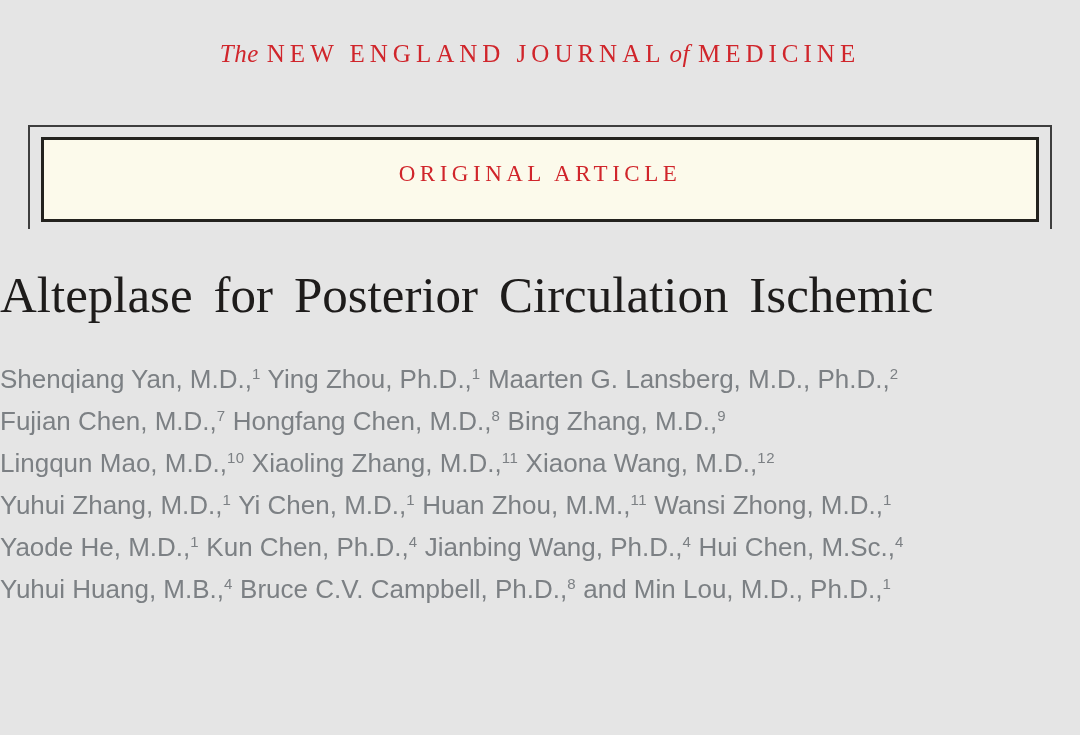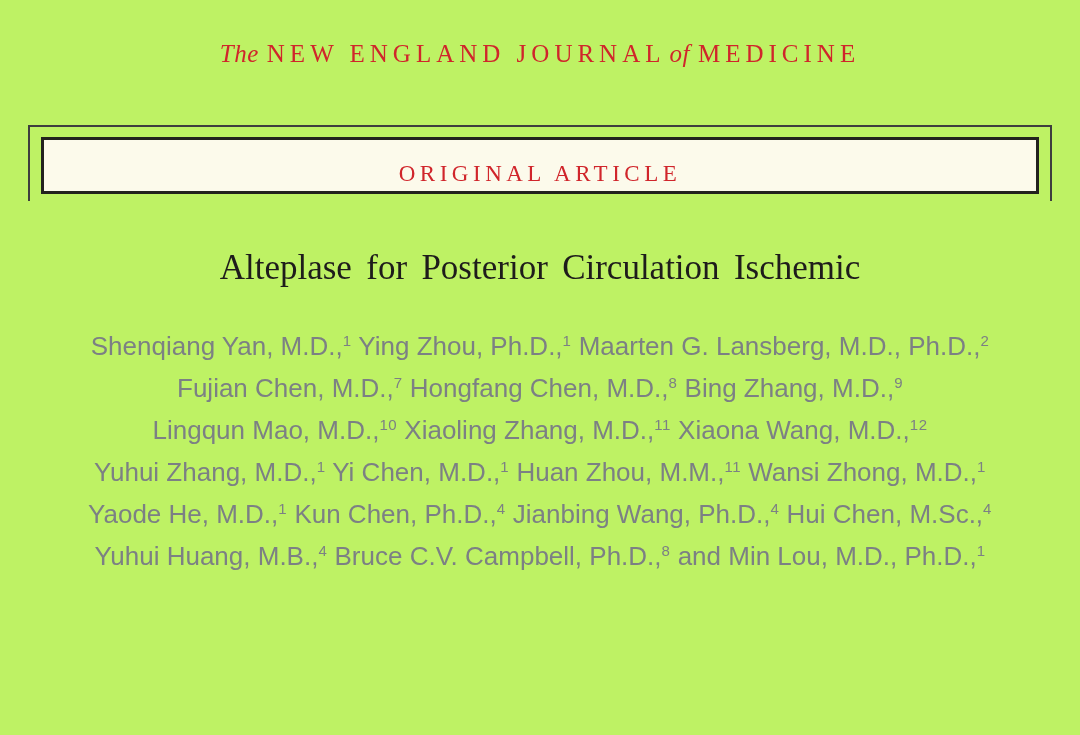--- a/index.html
+++ b/index.html
@@ -1,20 +1,20 @@
 <!DOCTYPE html>
 <html><head>
 <meta charset="utf-8">
 <style>
   html, body { margin: 0; padding: 0; background: #ffffff; }
   .page {
     position: relative;
     width: 1080px;
     height: 735px;
-    background: #bef264;
+    background: #e5e5e5;
     overflow: hidden;
     font-family: "Liberation Serif", serif;
   }
   
   .masthead {
     padding-top: 40px;
     text-align: center;
     color: var(--accent-red, #d0252b);
     font-size: 25px;
     white-space: nowrap;
@@ -33,43 +33,42 @@
   .article-frame {
     margin: 57px 28px 0 28px;
     border: 2px solid #3e3e3e;
     border-bottom: none;
     padding: 10px 11px 7px 11px;
   }
   .article-box {
     border: 3px solid #23221e;
     background: var(--box-bg, #fcfaeb);
     text-align: center;
-    padding: 21px 0 4px 0;
+    padding: 21px 0 32px 0;
   }
   .article-type-label {
     color: var(--accent-red, #d0252b);
     font-size: 23px;
     letter-spacing: 4.5px;
     font-weight: normal;
   }
   
   .article-title {
     margin-top: 36px;
-    text-align: center;
     color: var(--title-color, #1e1c1b);
-    font-size: 35px;
+    font-size: 51px;
     line-height: 61px;
     word-spacing: 0.16em;
     font-weight: normal;
   }
   .title-line { display: block; }
   
   .author-list {
     margin-top: 29px;
-    text-align: center;
+    text-align: left;
     font-family: "Liberation Sans", sans-serif;
     color: var(--author-color, #7c8084);
     font-size: 26px;
     line-height: 38px;
   }
   .author-line { white-space: nowrap; }
   .author-sup {
     font-size: 15px;
     position: relative;
     top: -9px;

